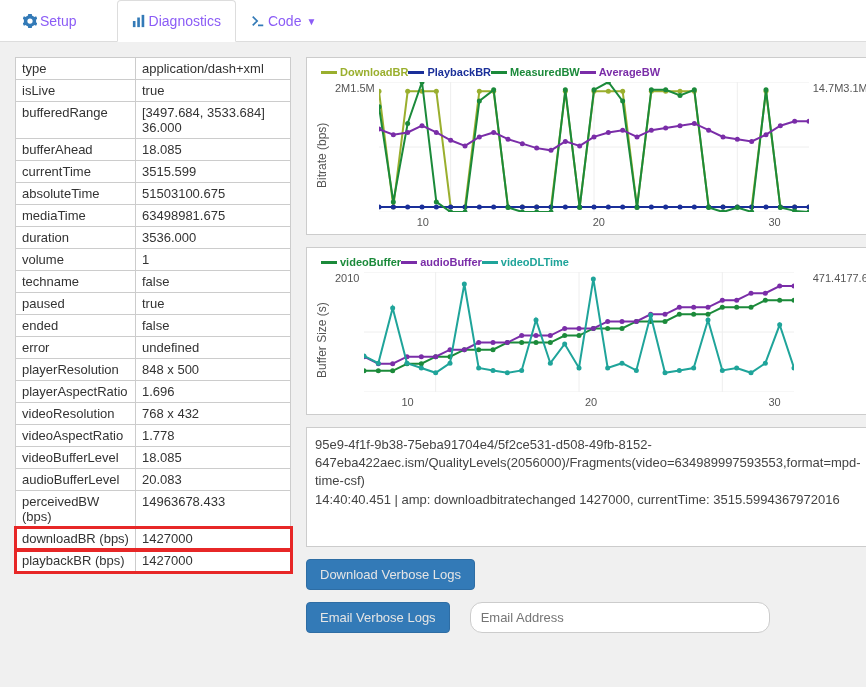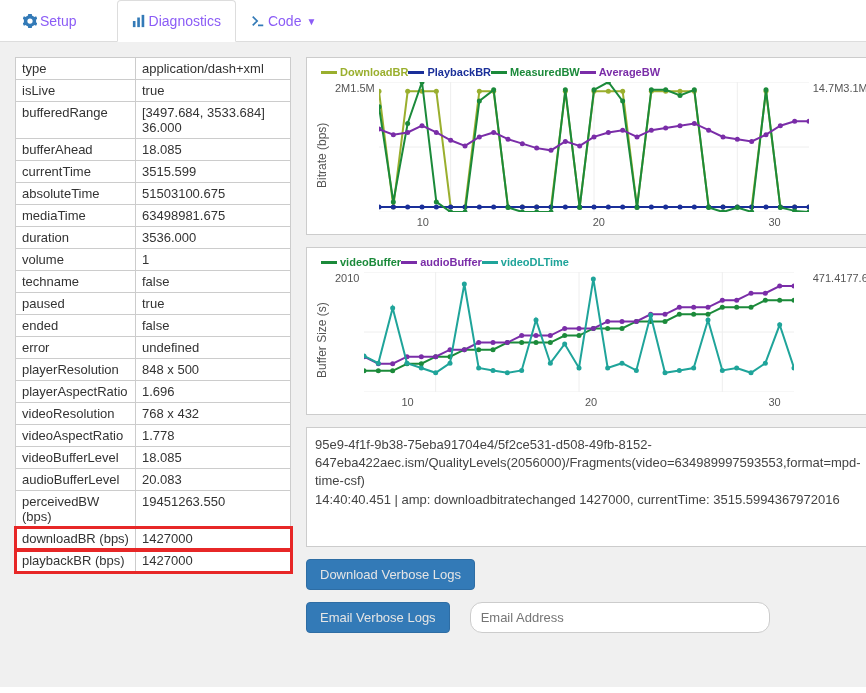--- a/index.html
+++ b/index.html
@@ -264,21 +264,21 @@
           <tr>
             <td>videoBufferLevel</td>
             <td>18.085</td>
           </tr>
           <tr>
             <td>audioBufferLevel</td>
             <td>20.083</td>
           </tr>
           <tr>
             <td>perceivedBW (bps)</td>
-            <td>19451263.550</td>
+            <td>14963678.433</td>
           </tr>
           <tr class="highlight-box">
             <td>downloadBR (bps)</td>
             <td>1427000</td>
           </tr>
           <tr class="highlight-box">
             <td>playbackBR (bps)</td>
             <td>1427000</td>
           </tr>
         </tbody>

